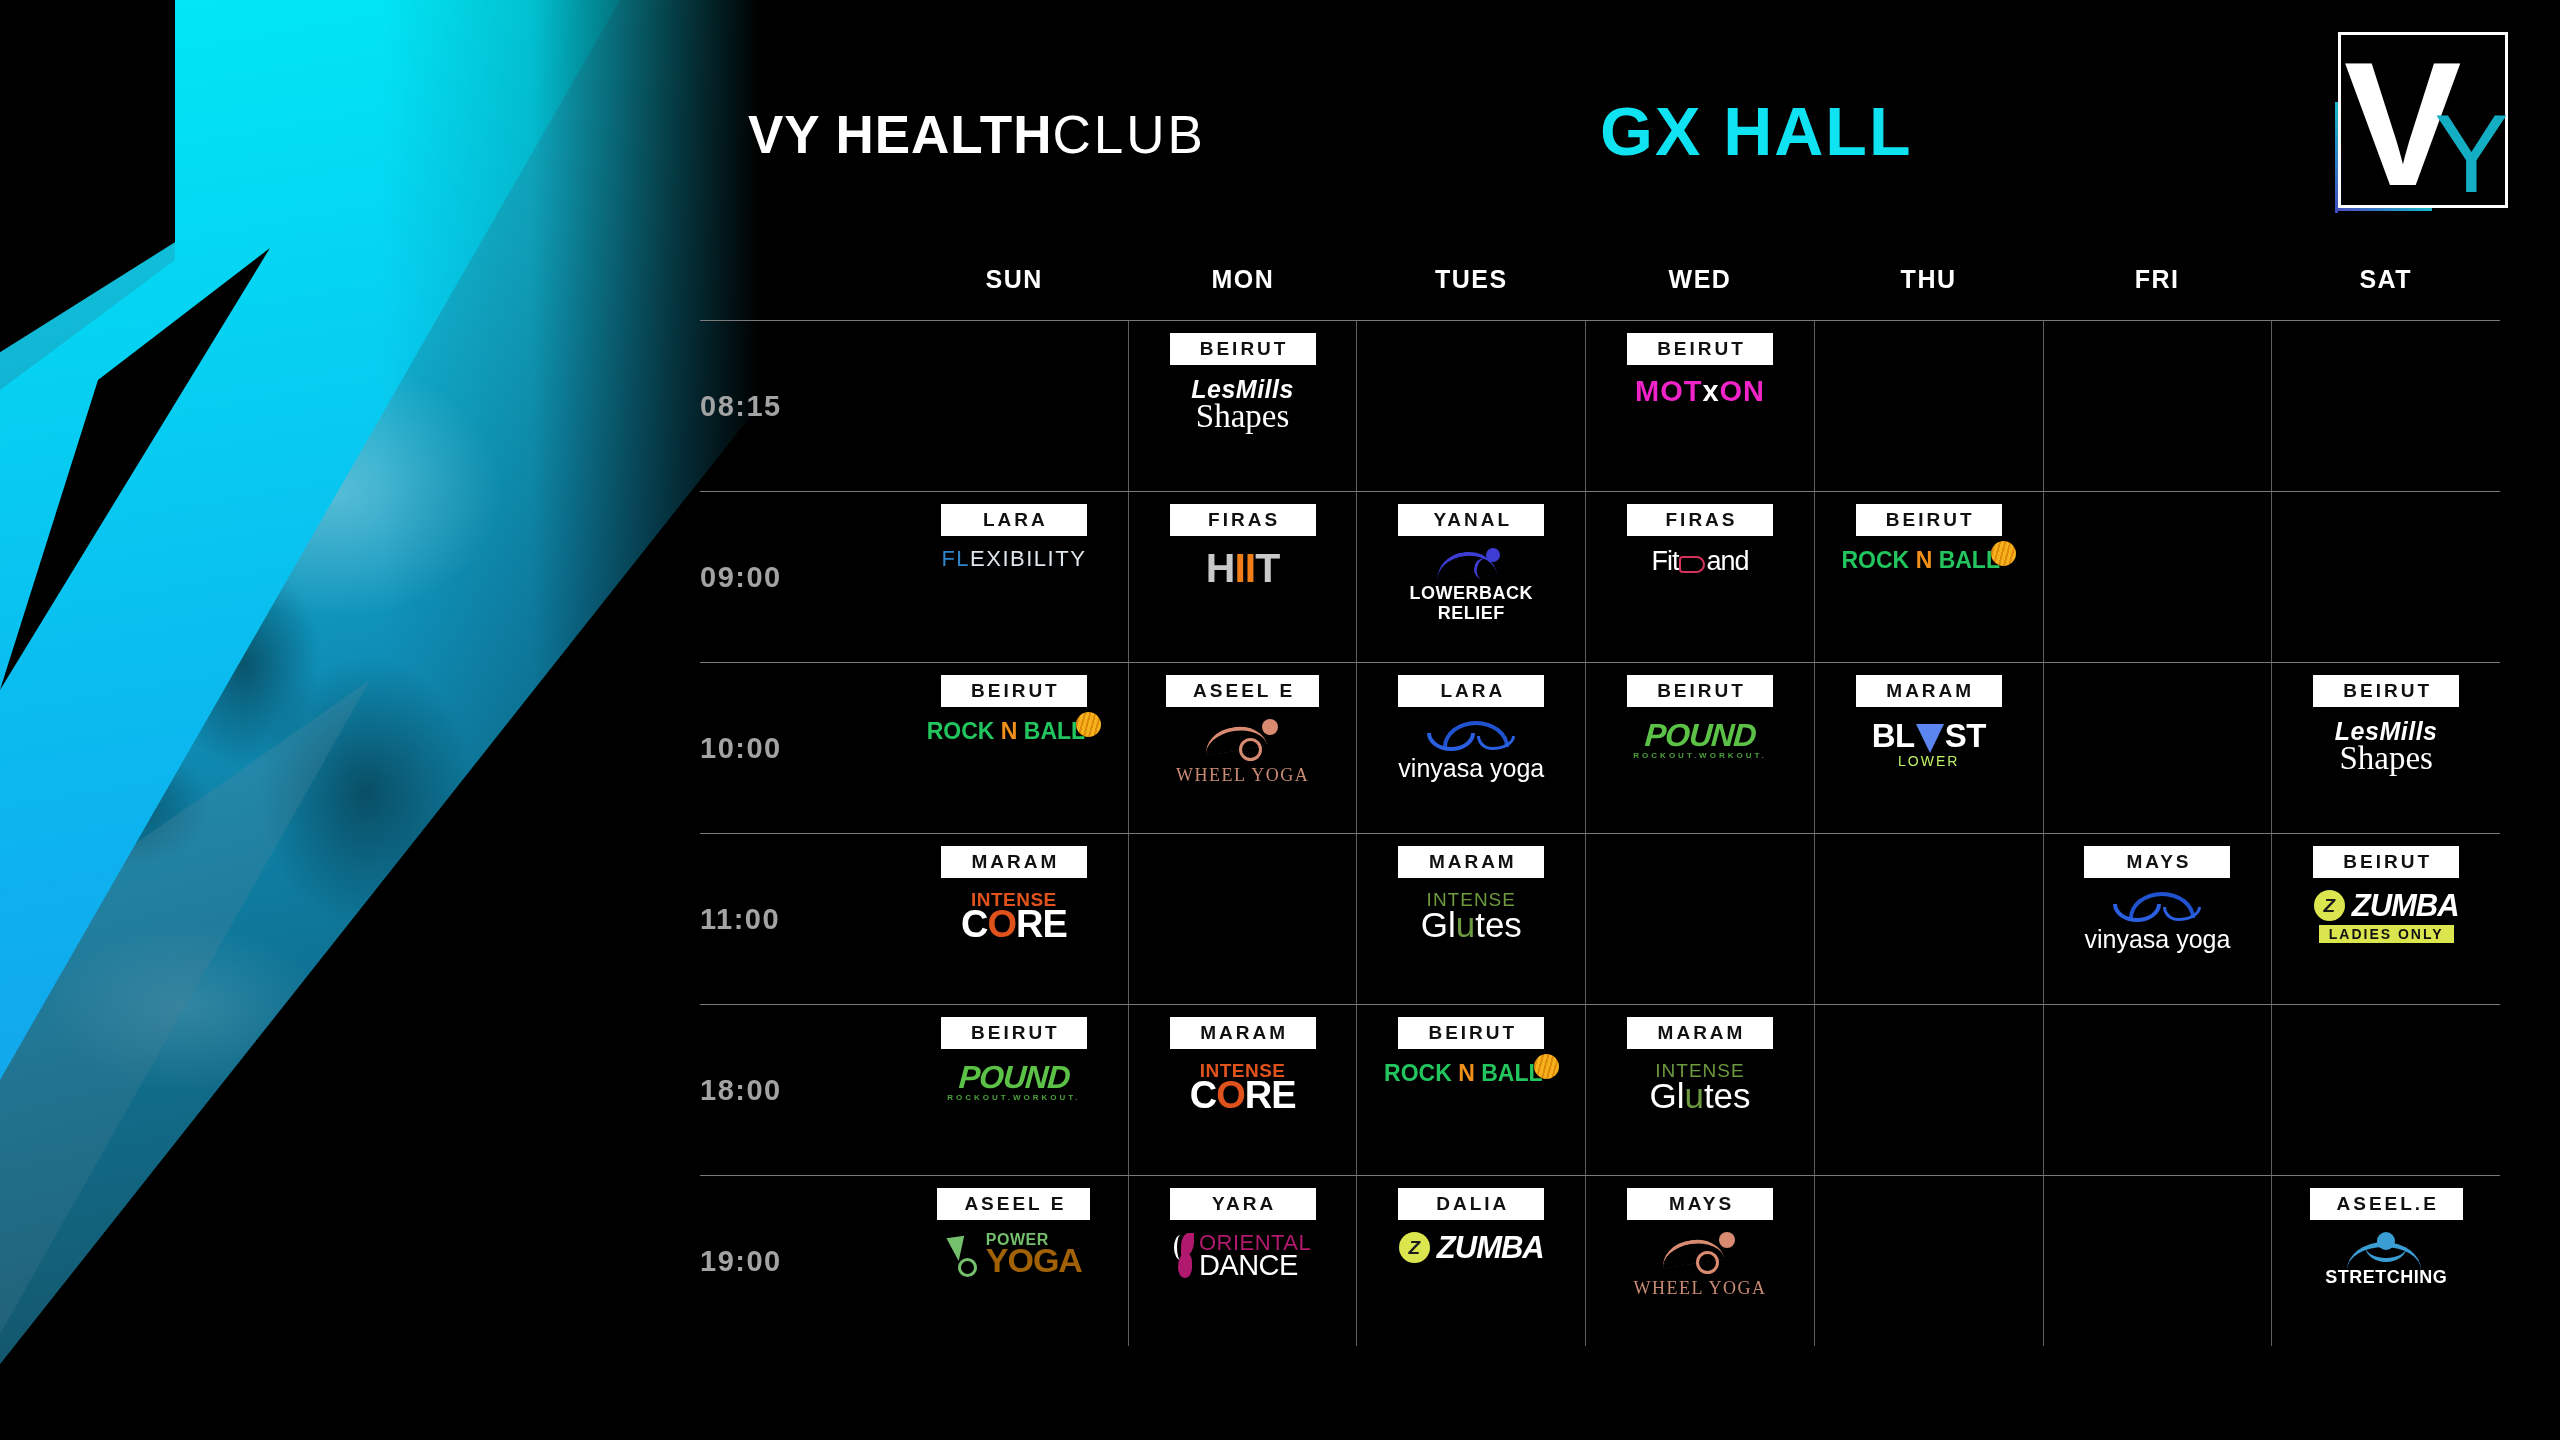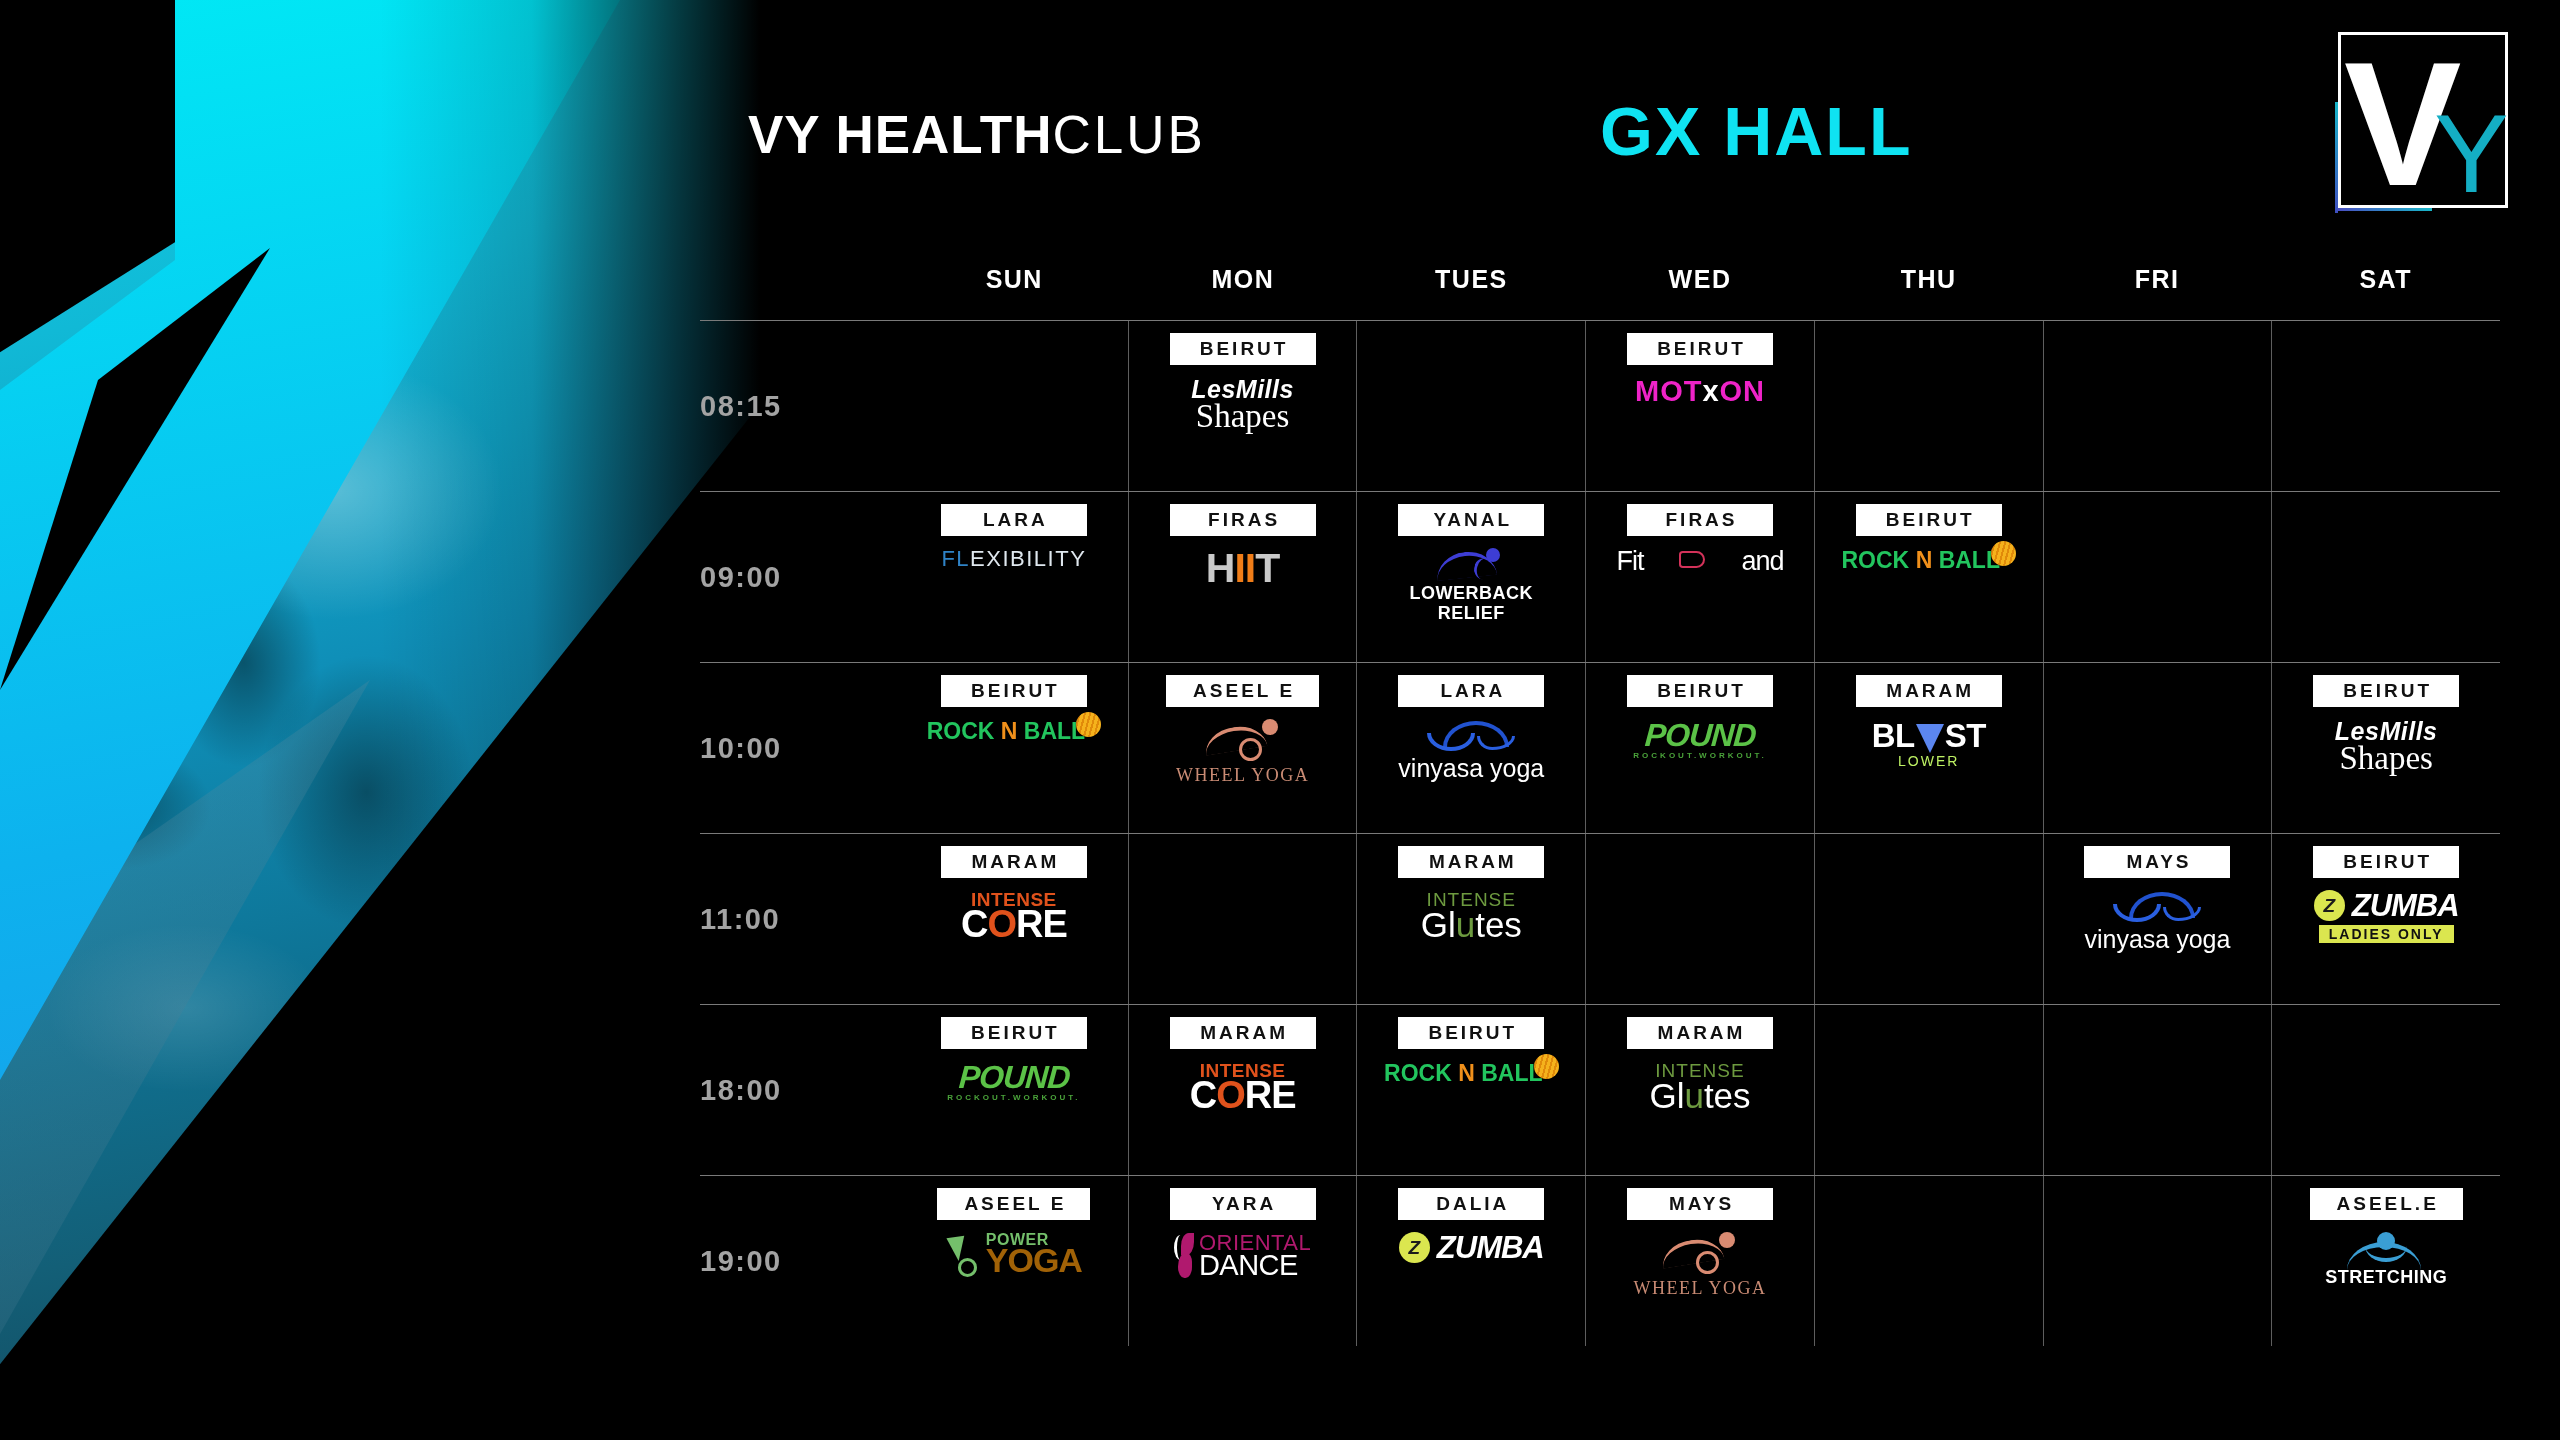--- a/index.html
+++ b/index.html
@@ -63,21 +63,21 @@
     position: absolute; left: 0; bottom: -3px; width: 55%; height: 3px;
     background: linear-gradient(90deg, #4a4fc2, #17b6c8);
   }
   .logo-v { position: absolute; left: 6px; top: 4px; font-size: 176px; font-weight: 700;
             color: #fff; line-height: 1; letter-spacing: -6px; }
   .logo-y { position: absolute; left: 96px; top: 66px; font-size: 112px; font-weight: 400;
             color: #14aec4; line-height: 1; }
 
   
   .grid { position: absolute; left: 700px; top: 238px; width: 1800px; }
-  .hdr-row { display: flex; height: 82px; align-items: center; }
+  .hdr-row { display: flex; height: 82px; align-items: center; justify-content: flex-end; }
   .hdr-time { width: 200px; }
   .hdr-day { flex: 1; text-align: center; font-size: 25px; font-weight: 700; color: #fff; letter-spacing: 1.5px; }
 
   .rule { width: 1800px; height: 1px; background: #7a7a7a; margin-left: 0; }
 
   .row { display: flex; min-height: 170px; }
   .cell-time { width: 200px; display: flex; align-items: center; justify-content: flex-start;
                padding-left: 0; font-size: 29px; font-weight: 700; color: #a3a3a3; letter-spacing: 1.5px; }
   .cell { flex: 1; position: relative; display: flex; flex-direction: column;
           align-items: center; justify-content: flex-start; padding-top: 12px; }
@@ -106,21 +106,21 @@
   .hiit .o { color: #f07d18; }
 
   .lbr-icon { width: 70px; height: 34px; position: relative; margin-bottom: 2px; }
   .lbr-arc { position: absolute; left: 0; bottom: 4px; width: 60px; height: 26px;
              border-top: 4px solid #3d3dd4; border-radius: 50%/100% 100% 0 0; transform: rotate(-6deg); }
   .lbr-arc2 { position: absolute; left: 38px; bottom: 2px; width: 22px; height: 22px;
               border-left: 3px solid #3d3dd4; border-radius: 50% 0 0 50%; transform: rotate(14deg); }
   .lbr-dot { position: absolute; right: 6px; top: 0; width: 14px; height: 14px; border-radius: 50%; background: #3d3dd4; }
   .lbr-txt { font-size: 18px; font-weight: 800; color: #fff; text-align: center; letter-spacing: .5px; line-height: 1.1; }
 
-  .fitband { font-size: 27px; display: flex; align-items: center; letter-spacing: -1px; gap: 35px; }
+  .fitband { font-size: 27px; display: flex; align-items: flex-end; letter-spacing: -1px; }
   .fitband .w { color: #fff; }
   .fitband .pill { display: inline-block; width: 26px; height: 17px; border: 2.5px solid #d4325a;
                    border-radius: 4px 9px 9px 4px; margin: 0 1px; position: relative; top: -2px; }
 
   .rnb { display: flex; align-items: center; font-size: 23px; font-weight: 800; letter-spacing: 0; }
   .rnb .w { color: #22c55e; }
   .rnb .o { color: #f0901b; }
   .rnb .ball { width: 25px; height: 25px; border-radius: 50%; margin-left: -9px; position: relative; top: -7px;
      background: repeating-linear-gradient(105deg, #f5b21c 0 3px, #e08a0a 3px 5px); }
 

